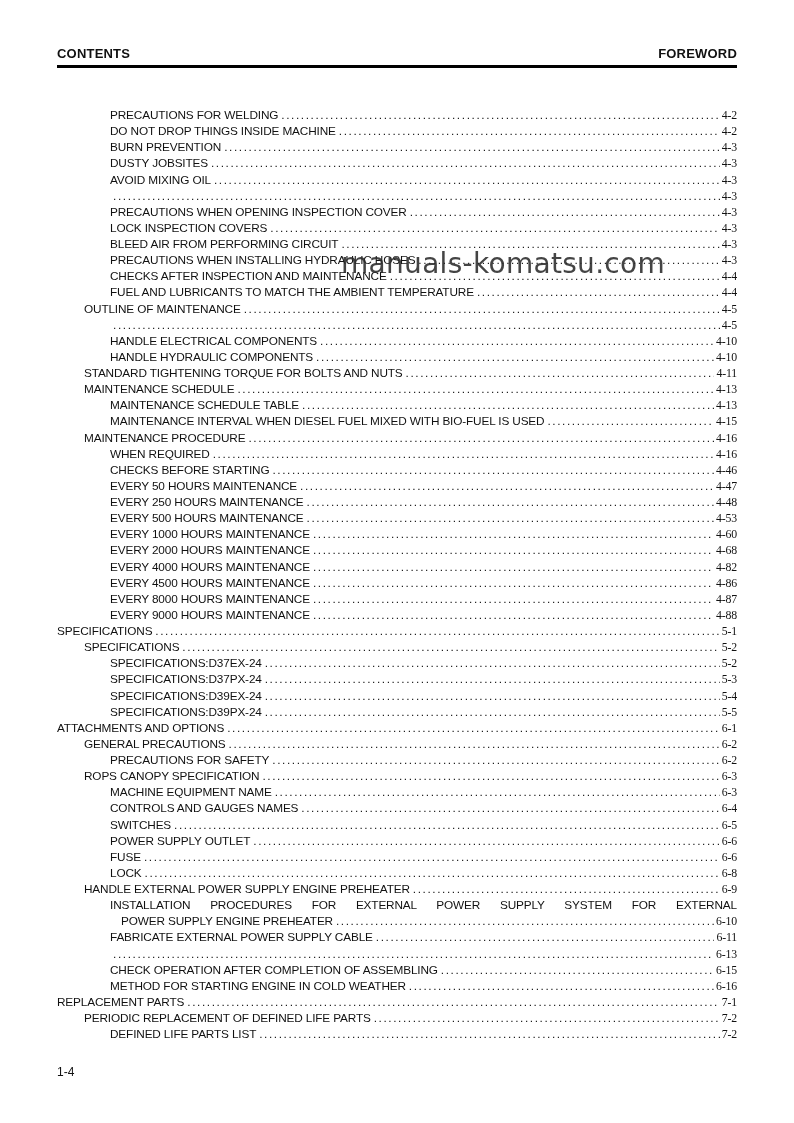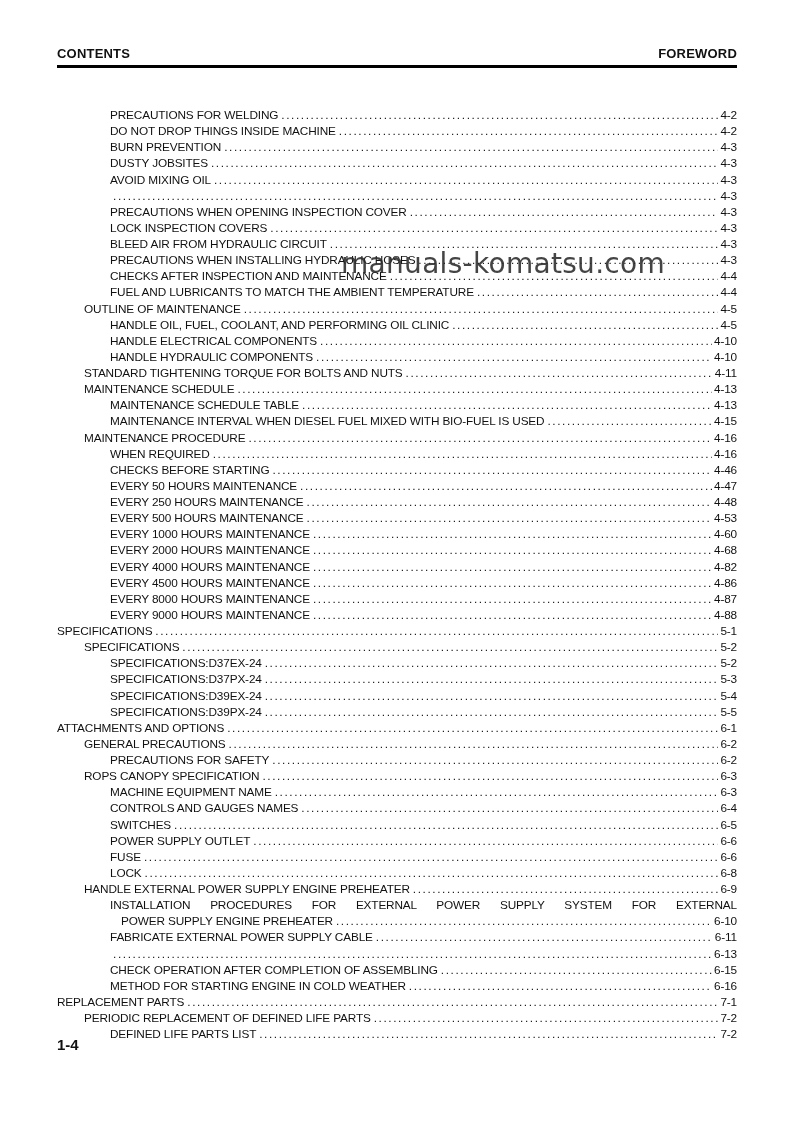--- a/index.html
+++ b/index.html
@@ -39,21 +39,21 @@
   .row {
     display: flex; align-items: baseline;
     height: 16.14px; line-height: 16.14px;
     white-space: nowrap;
   }
   .row .label { flex: 0 0 auto; }
   .row .leader {
     flex: 1 1 auto; overflow: hidden;
     letter-spacing: 1.6px; margin: 0 2px 0 3px;
   }
-  .row .pagenum { flex: 0 0 auto; text-align: right; }
+  .row .pagenum { flex: 0 0 auto; text-align: right; font-family: Liberation Serif, serif; }
   .lvl0 { padding-left: 0; }
   .lvl1 { padding-left: 27px; }
   .lvl2 { padding-left: 53px; }
   .justified-line {
     height: 16.14px; line-height: 16.14px;
     text-align: justify; text-align-last: justify;
     overflow: hidden;
   }
   .cont-line { padding-left: 11px; }
 
@@ -63,22 +63,22 @@
     font-family: "DejaVu Sans", sans-serif;
     font-size: 28px; letter-spacing: 0.3px;
     color: var(--watermark);
     opacity: 0.88;
     z-index: 5;
     pointer-events: none;
   }
 
   .footer {
     position: absolute;
-    left: 57px; top: 1036px;
-    font-size: 15px; font-weight: bold;
+    left: 57px; top: 1065px;
+    font-size: 12px; font-weight: normal;
   }
 </style>
 </head>
 <body>
 
 <div class="page">
 
   <div class="header">
     <span>CONTENTS</span>
     <span>FOREWORD</span>
@@ -119,21 +119,21 @@
     <span class="label">PRECAUTIONS WHEN OPENING INSPECTION COVER</span>
     <span class="leader">....................................................................................................................................................................................................................................................................</span>
     <span class="pagenum">4-3</span>
   </div>
       <div class="row lvl2">
     <span class="label">LOCK INSPECTION COVERS</span>
     <span class="leader">....................................................................................................................................................................................................................................................................</span>
     <span class="pagenum">4-3</span>
   </div>
       <div class="row lvl2">
-    <span class="label">BLEED AIR FROM HYDRAULIC CIRCUIT</span>
+    <span class="label">BLEED AIR FROM PERFORMING CIRCUIT</span>
     <span class="leader">....................................................................................................................................................................................................................................................................</span>
     <span class="pagenum">4-3</span>
   </div>
       <div class="row lvl2">
     <span class="label">PRECAUTIONS WHEN INSTALLING HYDRAULIC HOSES</span>
     <span class="leader">....................................................................................................................................................................................................................................................................</span>
     <span class="pagenum">4-3</span>
   </div>
       <div class="row lvl2">
     <span class="label">CHECKS AFTER INSPECTION AND MAINTENANCE</span>
@@ -144,21 +144,20 @@
     <span class="label">FUEL AND LUBRICANTS TO MATCH THE AMBIENT TEMPERATURE</span>
     <span class="leader">....................................................................................................................................................................................................................................................................</span>
     <span class="pagenum">4-4</span>
   </div>
       <div class="row lvl1">
     <span class="label">OUTLINE OF MAINTENANCE</span>
     <span class="leader">....................................................................................................................................................................................................................................................................</span>
     <span class="pagenum">4-5</span>
   </div>
       <div class="row lvl2">
-    <span class="label">HANDLE OIL, FUEL, COOLANT, AND PERFORMING OIL CLINIC</span>
     <span class="leader">....................................................................................................................................................................................................................................................................</span>
     <span class="pagenum">4-5</span>
   </div>
       <div class="row lvl2">
     <span class="label">HANDLE ELECTRICAL COMPONENTS</span>
     <span class="leader">....................................................................................................................................................................................................................................................................</span>
     <span class="pagenum">4-10</span>
   </div>
       <div class="row lvl2">
     <span class="label">HANDLE HYDRAULIC COMPONENTS</span>

